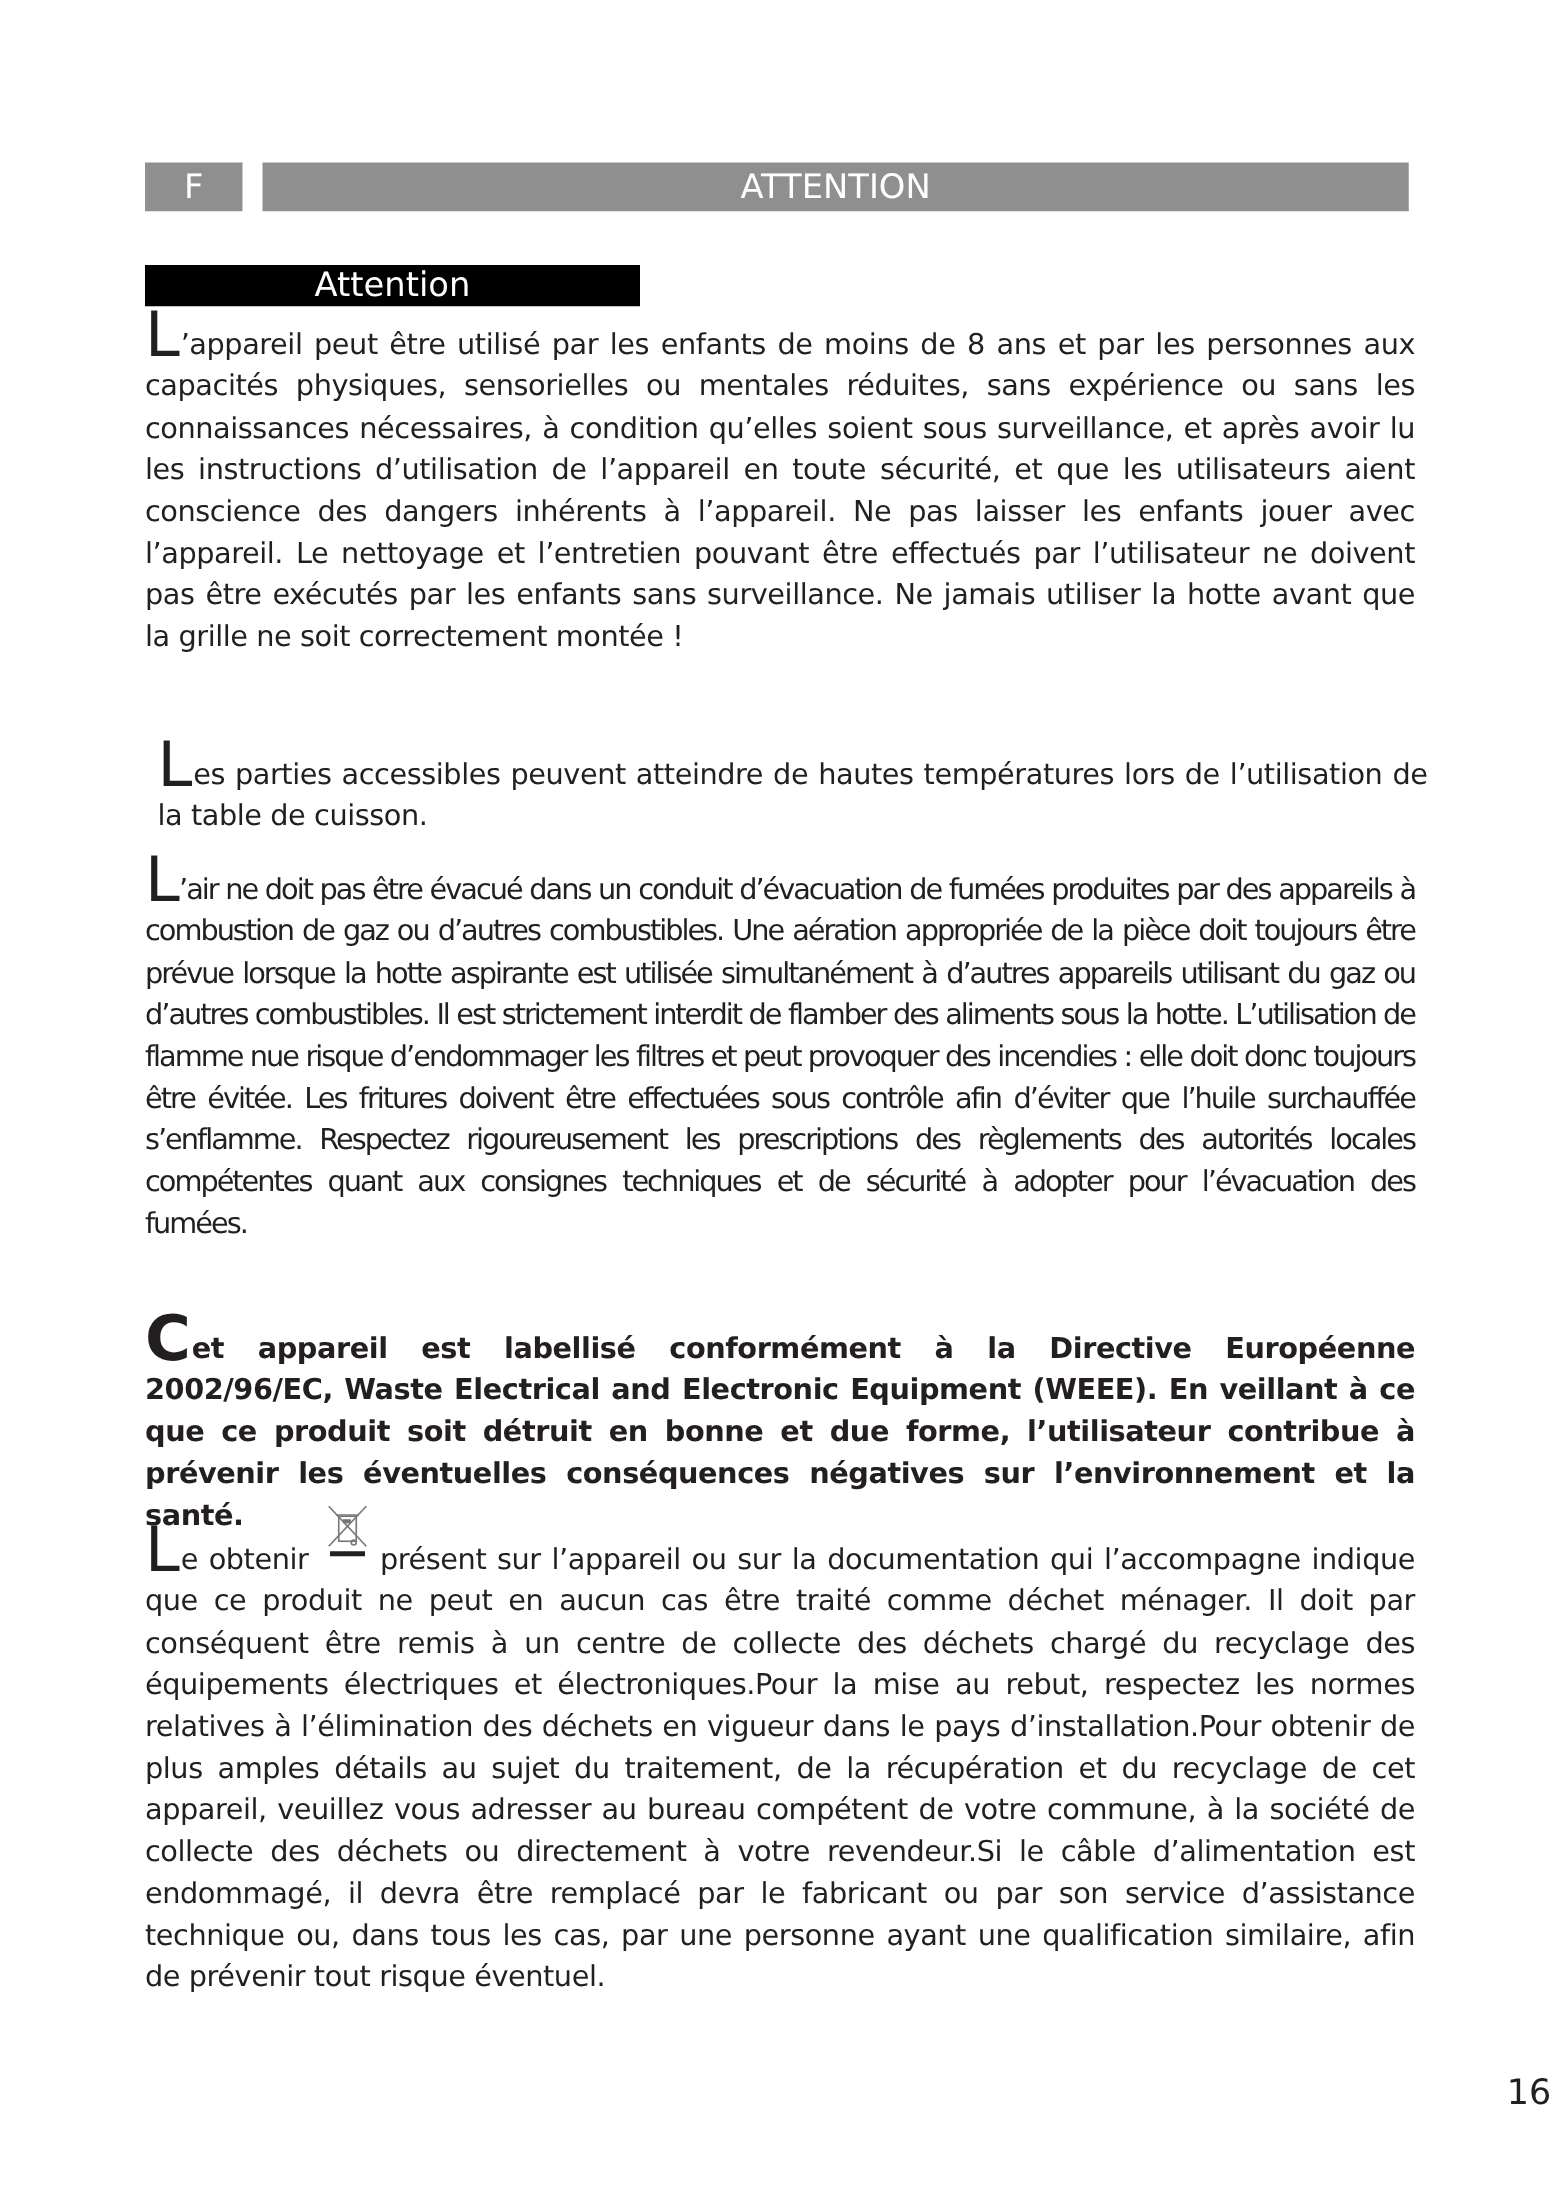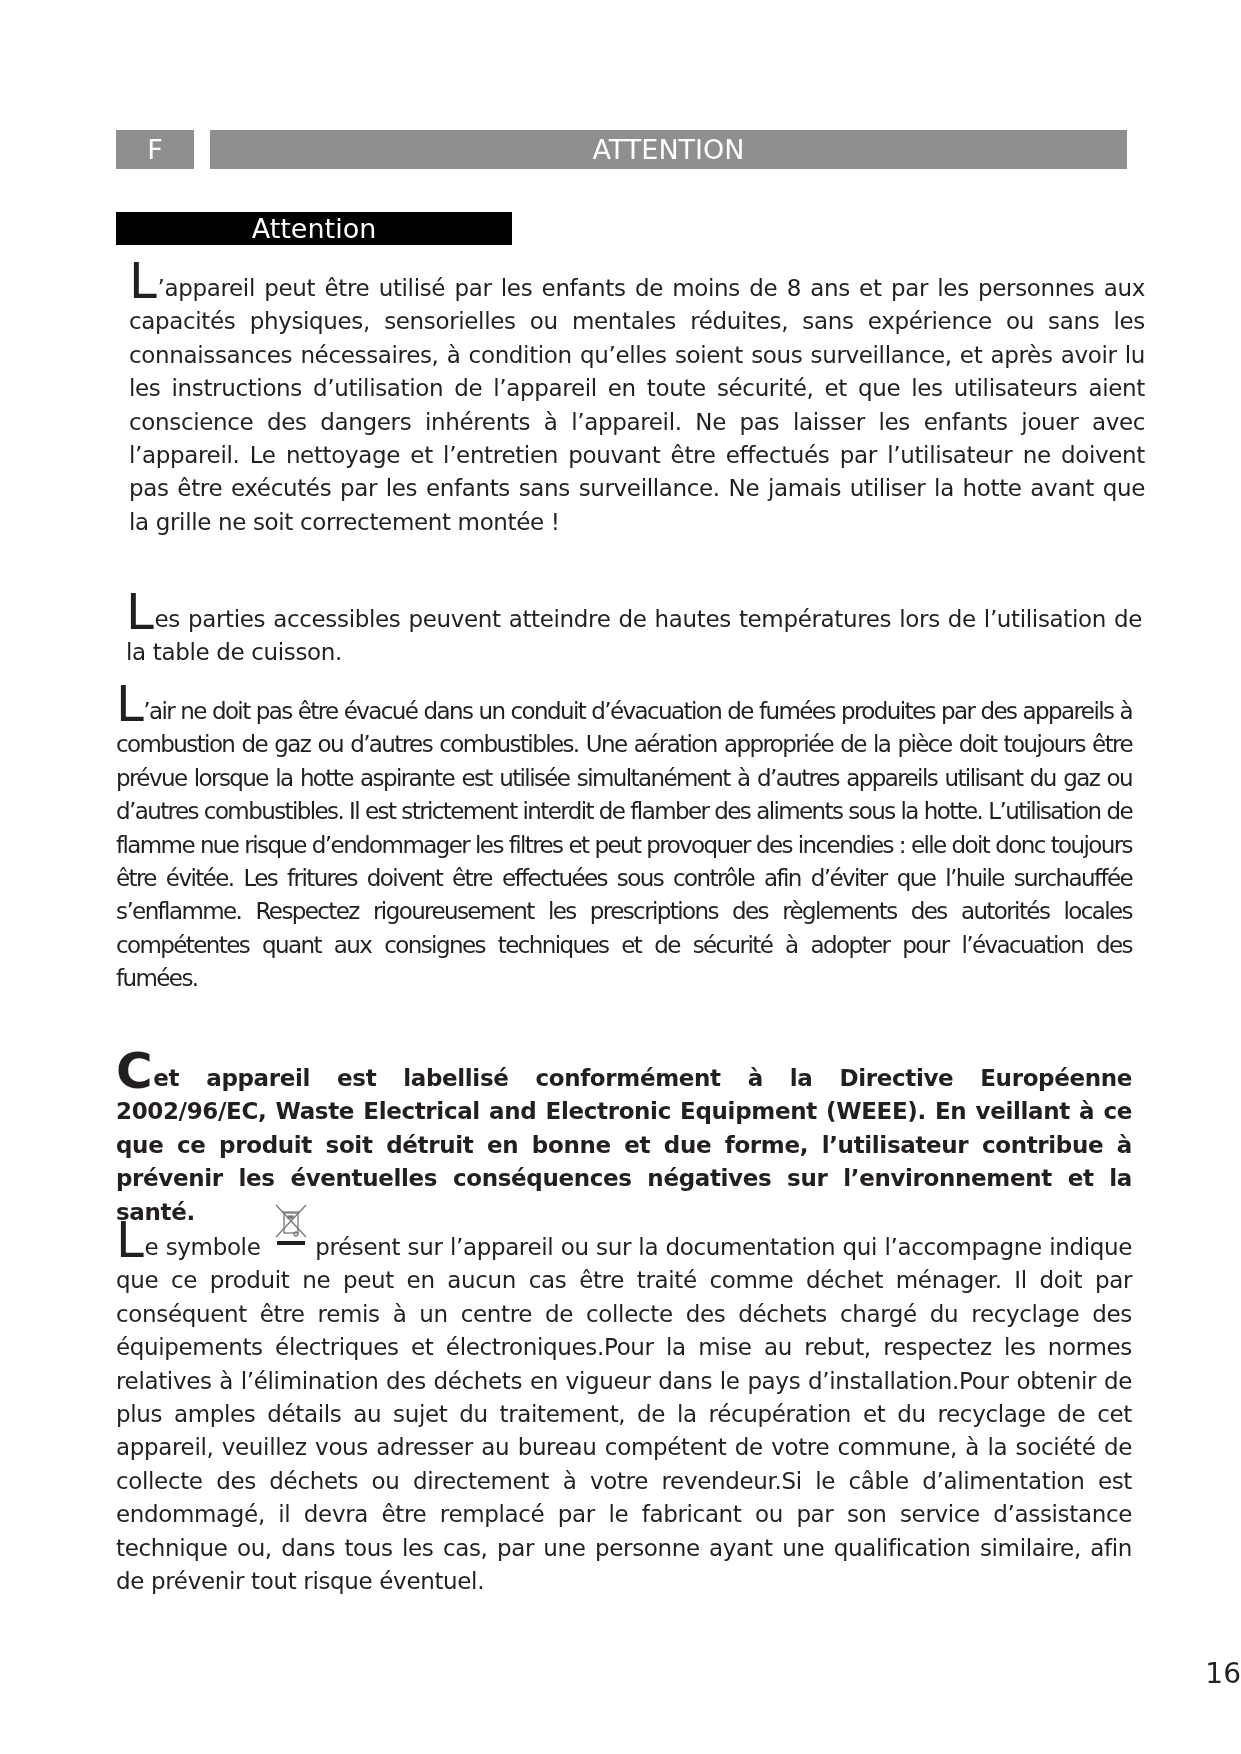--- a/index.html
+++ b/index.html
@@ -22,38 +22,38 @@
   .page-num { position: absolute; left: 0; width: 1241px; top: 1657px; font-size: 28px; text-align: right; }
 </style>
 </head>
 <body>
 
 <div class="header-f">F</div>
 <div class="header-bar">ATTENTION</div>
 
 <div class="section-title">Attention</div>
 
-<p class="para" style="top:258px; margin:13px;">
+<p class="para" style="top:258px; margin:0;">
   <span class="drop">L</span><span>’appareil peut être utilisé par les enfants de moins de 8 ans et par les personnes aux capacités physiques, sensorielles ou mentales réduites, sans expérience ou sans les connaissances nécessaires, à condition qu’elles soient sous surveillance, et après avoir lu les instructions d’utilisation de l’appareil en toute sécurité, et que les utilisateurs aient conscience des dangers inhérents à l’appareil. Ne pas laisser les enfants jouer avec l’appareil. Le nettoyage et l’entretien pouvant être effectués par l’utilisateur ne doivent pas être exécutés par les enfants sans surveillance. Ne jamais utiliser la hotte avant que la grille ne soit correctement montée !</span>
 </p>
 
 <p class="para" style="top:592px; margin:10px;">
   <span class="drop">L</span><span>es parties accessibles peuvent atteindre de hautes températures lors de l’utilisation de la table de cuisson.</span>
 </p>
 
 <p class="para cond" style="top:694px; margin:0;">
   <span class="drop">L</span><span>’air ne doit pas être évacué dans un conduit d’évacuation de fumées produites par des appareils à combustion de gaz ou d’autres combustibles. Une aération appropriée de la pièce doit toujours être prévue lorsque la hotte aspirante est utilisée simultanément à d’autres appareils utilisant du gaz ou d’autres combustibles. Il est strictement interdit de flamber des aliments sous la hotte. L’utilisation de flamme nue risque d’endommager les filtres et peut provoquer des incendies : elle doit donc toujours être évitée. Les fritures doivent être effectuées sous contrôle afin d’éviter que l’huile surchauffée s’enflamme. Respectez rigoureusement les prescriptions des règlements des autorités locales compétentes quant aux consignes techniques et de sécurité à adopter pour l’évacuation des fumées.</span>
 </p>
 
 <p class="para" style="top:1061px; margin:0;font-weight:bold;">
   <span class="drop">C</span><span>et appareil est labellisé conformément à la Directive Européenne 2002/96/EC, Waste Electrical and Electronic Equipment (WEEE). En veillant à ce que ce produit soit détruit en bonne et due forme, l’utilisateur contribue à prévenir les éventuelles conséquences négatives sur l’environnement et la santé.</span>
 </p>
 
 <p class="para" style="top:1227px; margin:0;">
-  <span class="drop">L</span><span>e symbole</span>
+  <span class="drop">L</span><span>e obtenir</span>
   <span class="weee">
     <svg width="34" height="46" viewBox="0 0 34 46" style="position:absolute; left:0; top:-24px;">
       <g stroke="#777" stroke-width="1.3" fill="none">
         <rect x="10" y="10" width="14" height="20"></rect>
         <line x1="8" y1="9" x2="26" y2="9"></line>
         <rect x="14" y="13" width="5" height="2" fill="#777"></rect>
         <circle cx="22" cy="31" r="2"></circle>
         <line x1="2" y1="2" x2="32" y2="34"></line>
         <line x1="32" y1="2" x2="2" y2="34"></line>
       </g>

